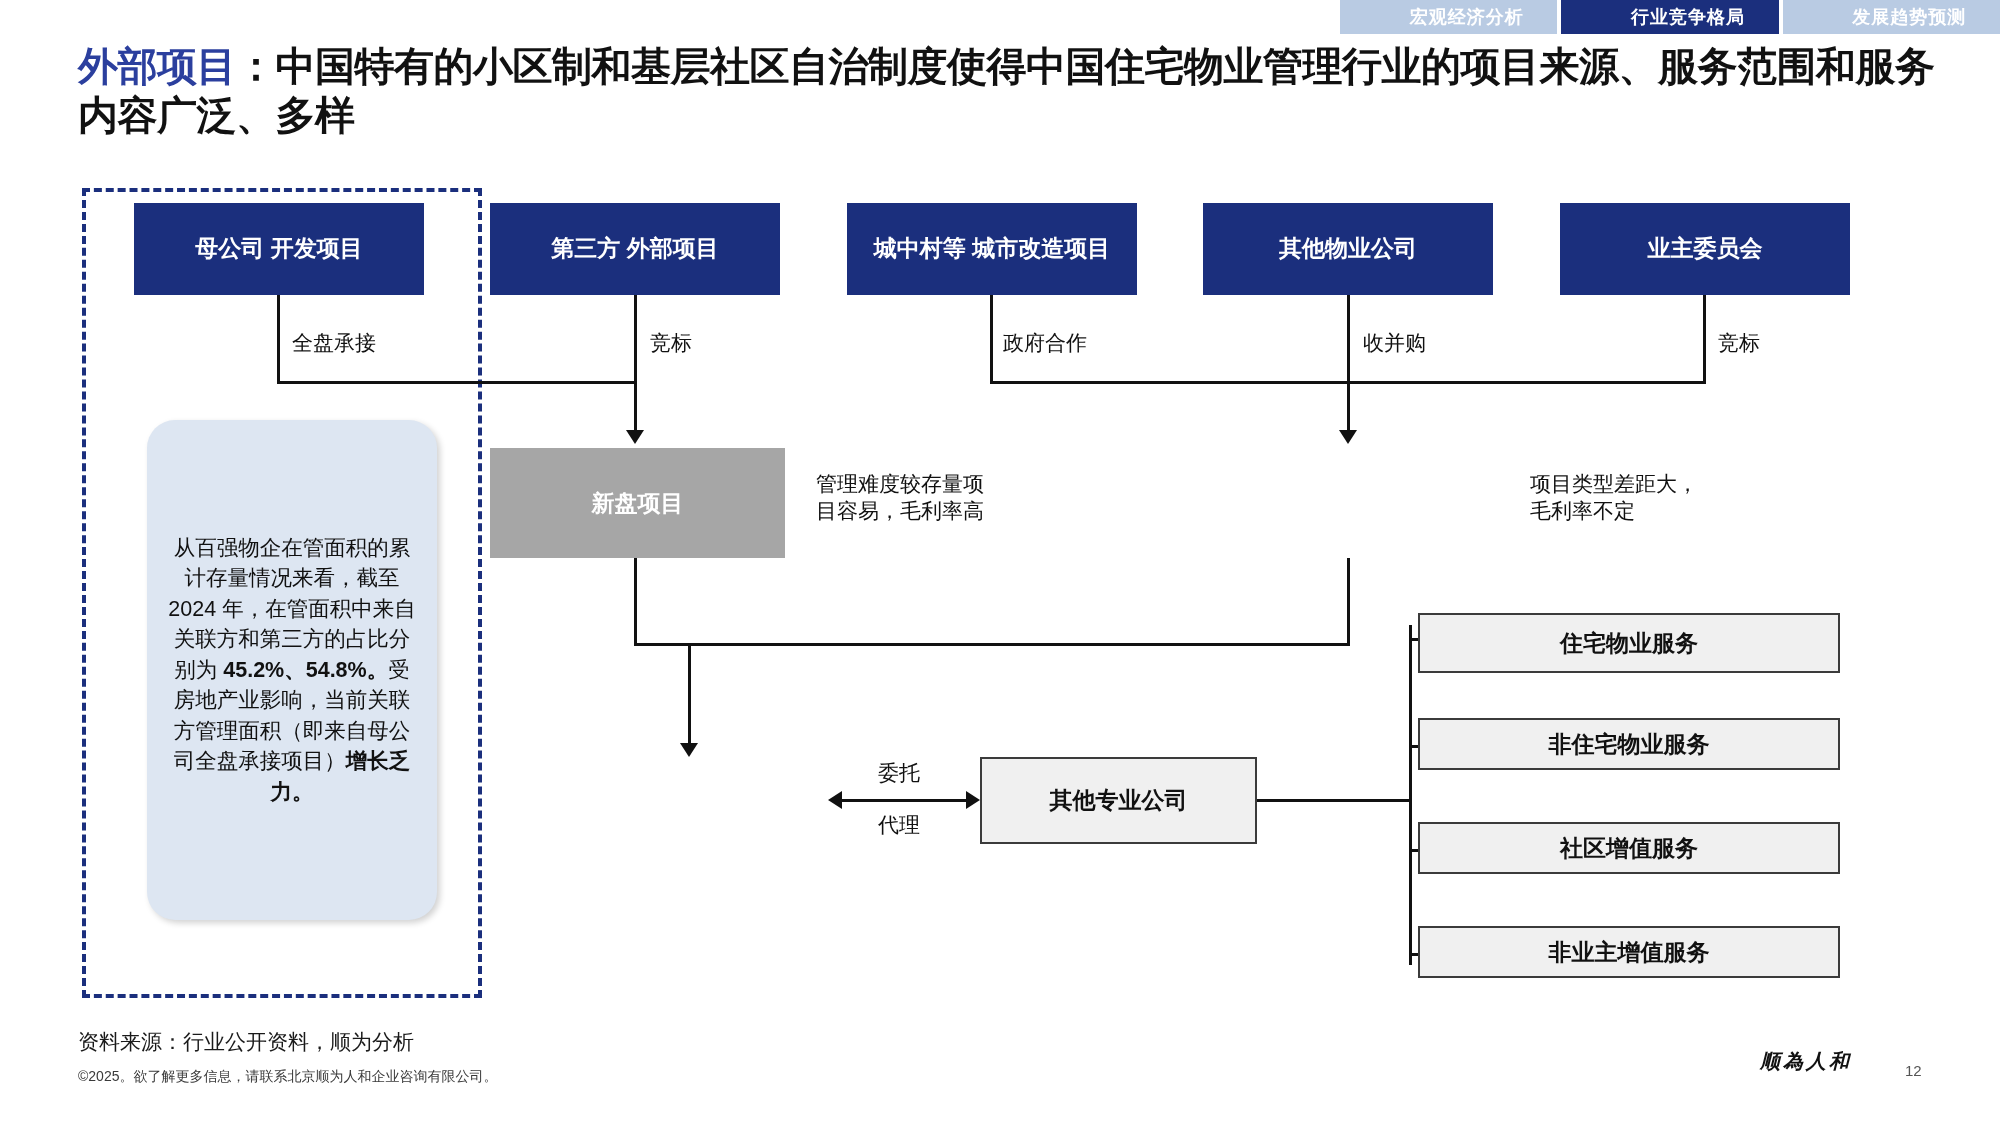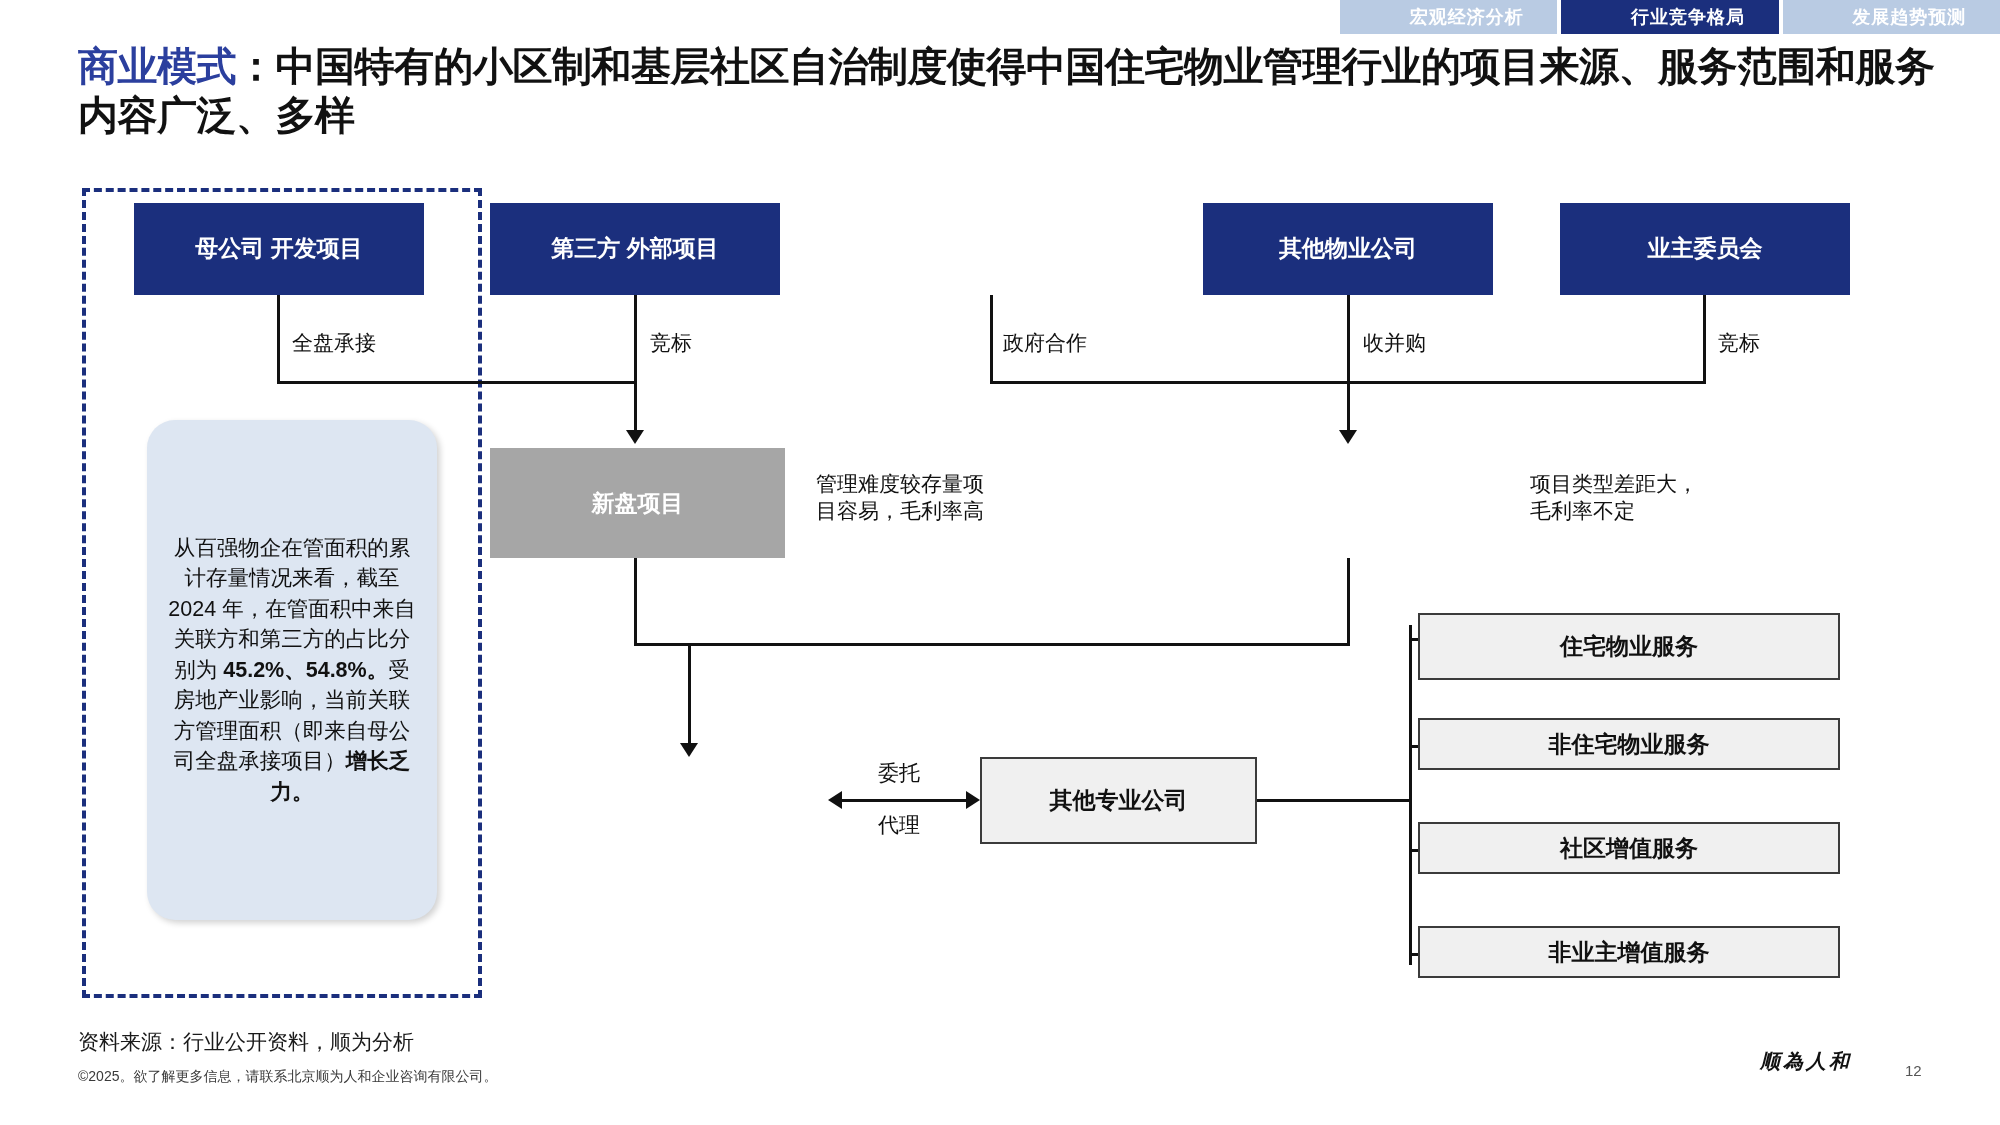--- a/index.html
+++ b/index.html
@@ -91,33 +91,37 @@
   <div class="navtab-gap"></div>
   <div class="navtab active">
     <span>行业竞争格局</span>
   </div>
   <div class="navtab-gap"></div>
   <div class="navtab inactive">
     <span>发展趋势预测</span>
   </div>
 </div>
 
-<div class="title"><span class="hl">商业模式</span><span>：中国特有的小区制和基层社区自治制度使得中国住宅物业管理行业的项目来源、服务范围和服务内容广泛、多样</span></div>
+<div class="title"><span class="hl">外部项目</span><span>：中国特有的小区制和基层社区自治制度使得中国住宅物业管理行业的项目来源、服务范围和服务内容广泛、多样</span></div>
 
 <div class="canvas">
 
   <div class="dashframe"></div>
 
   <div class="bluebox" style="left:134px;top:203px;width:290px;height:92px;">
     <span>母公司
 开发项目</span>
   </div>
   <div class="bluebox" style="left:490px;top:203px;width:290px;height:92px;">
     <span>第三方
 外部项目</span>
+  </div>
+  <div class="bluebox" style="left:847px;top:203px;width:290px;height:92px;">
+    <span>城中村等
+城市改造项目</span>
   </div>
   <div class="bluebox" style="left:1203px;top:203px;width:290px;height:92px;">
     <span>其他物业公司</span>
   </div>
   <div class="bluebox" style="left:1560px;top:203px;width:290px;height:92px;">
     <span>业主委员会</span>
   </div>
 
   <div class="ln lnv" style="left:277px;top:295px;height:88px;"></div>
   <div class="ln lnh" style="left:277px;top:381px;width:360px;"></div>
@@ -170,21 +174,21 @@
 
   <div class="ln lnh" style="left:1409px;top:638px;width:18px;"></div>
   <div class="arrow-r" style="left:1424px;top:630px;"></div>
   <div class="ln lnh" style="left:1409px;top:745px;width:18px;"></div>
   <div class="arrow-r" style="left:1424px;top:737px;"></div>
   <div class="ln lnh" style="left:1409px;top:849px;width:18px;"></div>
   <div class="arrow-r" style="left:1424px;top:841px;"></div>
   <div class="ln lnh" style="left:1409px;top:953px;width:18px;"></div>
   <div class="arrow-r" style="left:1424px;top:945px;"></div>
 
-  <div class="litebox" style="left:1418px;top:613px;width:422px;height:67px;">
+  <div class="litebox" style="left:1418px;top:613px;width:422px;height:60px;">
     <span>住宅物业服务</span>
   </div>
   <div class="litebox" style="left:1418px;top:718px;width:422px;height:52px;">
     <span>非住宅物业服务</span>
   </div>
   <div class="litebox" style="left:1418px;top:822px;width:422px;height:52px;">
     <span>社区增值服务</span>
   </div>
   <div class="litebox" style="left:1418px;top:926px;width:422px;height:52px;">
     <span>非业主增值服务</span>

